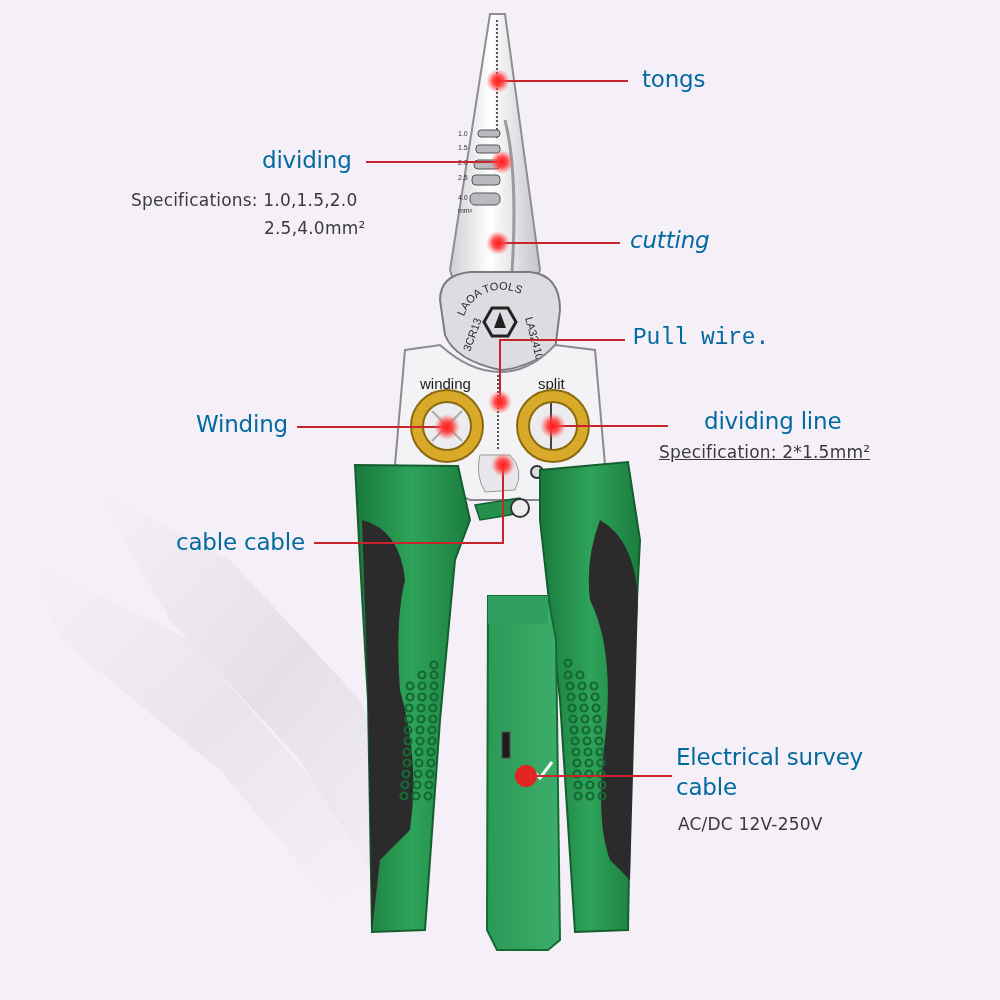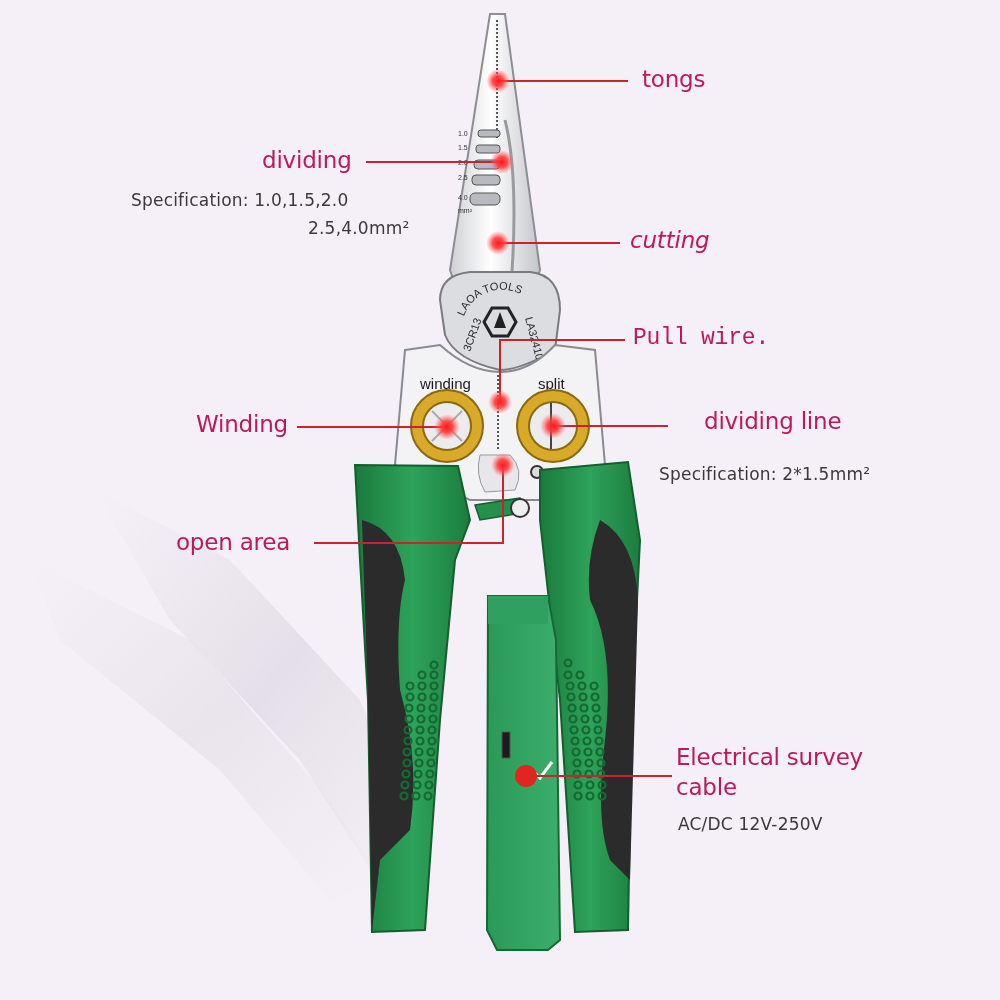--- a/index.html
+++ b/index.html
@@ -6,21 +6,21 @@
     body {
       width: 1000px; height: 1000px; overflow: hidden;
       background: #f5f0f7;
       position: relative;
       font-family: "DejaVu Sans", "Liberation Sans", sans-serif;
       color: #111;
     }
     #stage { position: absolute; left: 0; top: 0; width: 1000px; height: 1000px; }
     .label {
       position: absolute; white-space: nowrap;
-      font-size: 23px; color: #be185d; letter-spacing: -0.2px;
+      font-size: 23px; color: #0369a1; letter-spacing: -0.2px;
     }
     .sub {
       position: absolute; white-space: nowrap;
       font-size: 17px; color: #3a3a3a; letter-spacing: 0.2px;
     }
     svg { position: absolute; left: 0; top: 0; }
     .engrave { font-family: "Liberation Sans", sans-serif; font-size: 11px; fill: #2a2a2a; }
     .ring-label { font-family: "Liberation Sans", sans-serif; font-size: 15px; fill: #1a1a1a; }
     .scale { font-family: "Liberation Sans", sans-serif; font-size: 7px; fill: #333; }
   </style>
@@ -229,30 +229,30 @@
       <circle cx="447" cy="427" r="13" fill="url(#dotG)"></circle>
       <circle cx="553" cy="426" r="13" fill="url(#dotG)"></circle>
       <circle cx="503" cy="465" r="12" fill="url(#dotG)"></circle>
       <circle cx="526" cy="776" r="11" fill="#e0261f"></circle>
     </g>
   </svg>
 
   <div class="label" style="left:642px; top:66px;">tongs</div>
 
   <div class="label" style="left:262px; top:147px;">dividing</div>
-  <div class="sub" style="left:131px; top:190px;">Specification: 1.0,1.5,2.0</div>
-  <div class="sub" style="left:264px; top:218px;margin-left:44px;">2.5,4.0mm²</div>
+  <div class="sub" style="left:131px; top:190px;">Specifications: 1.0,1.5,2.0</div>
+  <div class="sub" style="left:264px; top:218px;">2.5,4.0mm²</div>
 
   <div class="label" style="left:630px; top:227px;font-style:italic;">cutting</div>
 
   <div class="label" style="left:633px; top:325px;font-family:Liberation Mono, monospace;">Pull  wire.</div>
 
   <div class="label" style="left:196px; top:411px;">Winding</div>
 
   <div class="label" style="left:704px; top:408px;">dividing line</div>
-  <div class="sub" style="left:659px; top:464px;">Specification: 2*1.5mm²</div>
-
-  <div class="label" style="left:176px; top:529px;">open area</div>
+  <div class="sub" style="left:659px; top:442px;text-decoration:underline;">Specification: 2*1.5mm²</div>
+
+  <div class="label" style="left:176px; top:529px;">cable cable</div>
 
   <div class="label" style="left:676px; top:744px;">Electrical survey</div>
   <div class="label" style="left:676px; top:774px;">cable</div>
   <div class="sub" style="left:678px; top:814px;text-align:center;">AC/DC 12V-250V</div>
 </div>
 
 </body></html>

